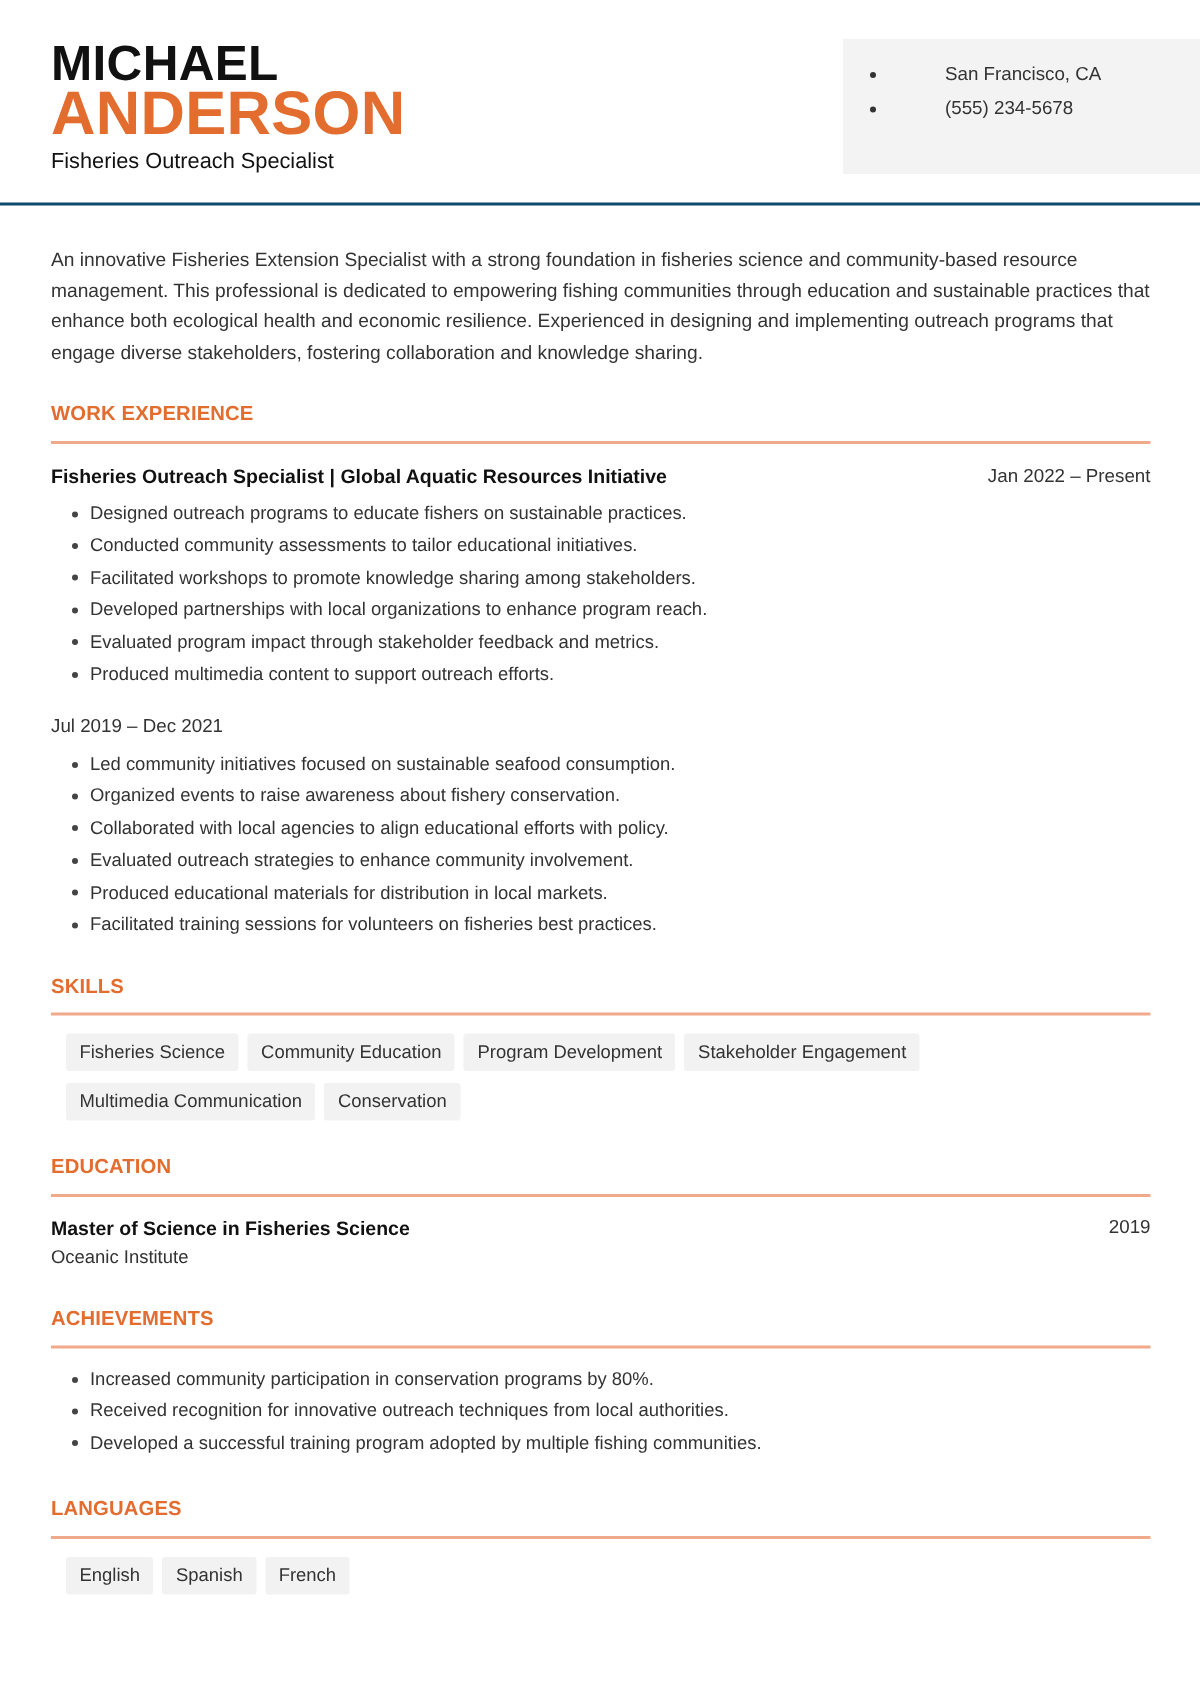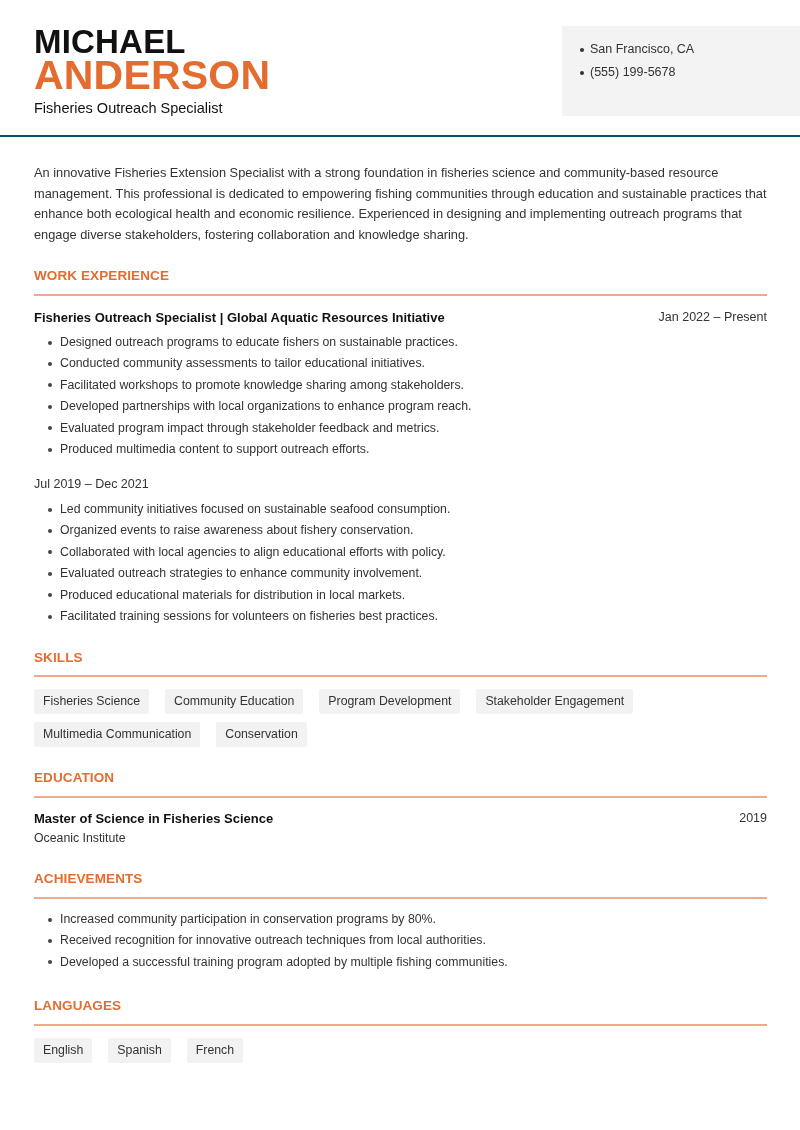--- a/index.html
+++ b/index.html
@@ -5,38 +5,38 @@
   * { box-sizing: border-box; margin: 0; padding: 0; }
   html, body { width: 800px; height: 1130px; background: #ffffff; }
   body { font-family: "Liberation Sans", "DejaVu Sans", sans-serif; color: #222222; position: relative; overflow: hidden; }
 
   .header { position: absolute; left: 0; top: 0; width: 800px; height: 137px; border-bottom: 2px solid #0c4a6e; }
   .name-first { position: absolute; left: 34px; top: 24px; font-size: 33px; font-weight: bold; color: #111111; letter-spacing: 0.2px; line-height: 36px; }
   .name-last { position: absolute; left: 34px; top: 57px; font-size: 41px; font-weight: bold; color: #e36c2f; letter-spacing: 0.2px; line-height: 36px; }
   .job-title { position: absolute; left: 34px; top: 99px; font-size: 14.5px; color: #111111; line-height: 18px; }
 
   .contact-box { position: absolute; left: 562px; top: 26px; width: 238px; height: 90px; background: #f3f3f3; padding: 12px 0 0 18px; }
-  .contact-item { font-size: 12.5px; color: #333333; line-height: 23px; height: 23px; display: flex; align-items: center; }
+  .contact-item { font-size: 12.5px; color: #333333; line-height: 23px; height: 23px; display: flex; align-items: center; gap: 40px; }
   .contact-item .bullet { display: inline-block; width: 4px; height: 4px; border-radius: 50%; background: #333333; margin-right: 6px; }
 
   .summary { position: absolute; left: 34px; top: 163px; width: 740px; font-size: 12.8px; line-height: 20.7px; color: #333333; }
 
   .section-title { position: absolute; left: 34px; font-size: 13.5px; font-weight: bold; color: #e36c2f; letter-spacing: 0.1px; }
   .section-rule { position: absolute; left: 34px; width: 733px; height: 2px; background: #f0a98a; }
 
   .job-head { position: absolute; left: 34px; width: 733px; height: 18px; display: flex; justify-content: space-between; align-items: center; }
   .job-head .role { font-size: 13px; font-weight: bold; color: #111111; }
   .job-head .dates { font-size: 12.5px; color: #333333; }
 
   ul.bullets { position: absolute; left: 34px; list-style: none; }
   ul.bullets li { font-size: 12.3px; color: #333333; line-height: 21.4px; height: 21.4px; display: flex; align-items: center; }
   ul.bullets li .dot { display: inline-block; width: 4px; height: 4px; border-radius: 50%; background: #444444; margin: 0 8px 0 14px; flex-shrink: 0; }
   ul.bullets li .dot { margin-left: 14px; }
 
-  .chips { position: absolute; left: 34px; width: 740px; display: flex; flex-wrap: wrap; gap: 8px 16px; }
+  .chips { position: absolute; left: 44px; width: 740px; display: flex; flex-wrap: wrap; gap: 8px 6px; }
   .chip { background: #f2f2f2; font-size: 12.3px; color: #333333; height: 25px; line-height: 25px; padding: 0 9px; border-radius: 2px; }
 
   .edu-head { position: absolute; left: 34px; top: 811px; width: 733px; display: flex; justify-content: space-between; gap: 13px; }
   .edu-degree { font-size: 13px; font-weight: bold; color: #111111; }
   .edu-year { font-size: 12.5px; color: #333333; }
   .edu-school { position: absolute; left: 34px; top: 831px; font-size: 12.3px; color: #333333; }
 </style>
 </head>
 <body>
 
@@ -45,21 +45,21 @@
   <div class="name-last">ANDERSON</div>
   <div class="job-title">Fisheries Outreach Specialist</div>
 
   <div class="contact-box">
     <div class="contact-item">
       <span class="bullet"></span>
       <span>San Francisco, CA</span>
     </div>
     <div class="contact-item">
       <span class="bullet"></span>
-      <span>(555) 199-5678</span>
+      <span>(555) 234-5678</span>
     </div>
   </div>
 </div>
 
 <p class="summary">An innovative Fisheries Extension Specialist with a strong foundation in fisheries science and community-based resource management. This professional is dedicated to empowering fishing communities through education and sustainable practices that enhance both ecological health and economic resilience. Experienced in designing and implementing outreach programs that engage diverse stakeholders, fostering collaboration and knowledge sharing.</p>
 
 <div class="section-title" style="top:268px;">WORK EXPERIENCE</div>
 <div class="section-rule" style="top:294px;"></div>
 
 <div class="job-head" style="top:308px;">

